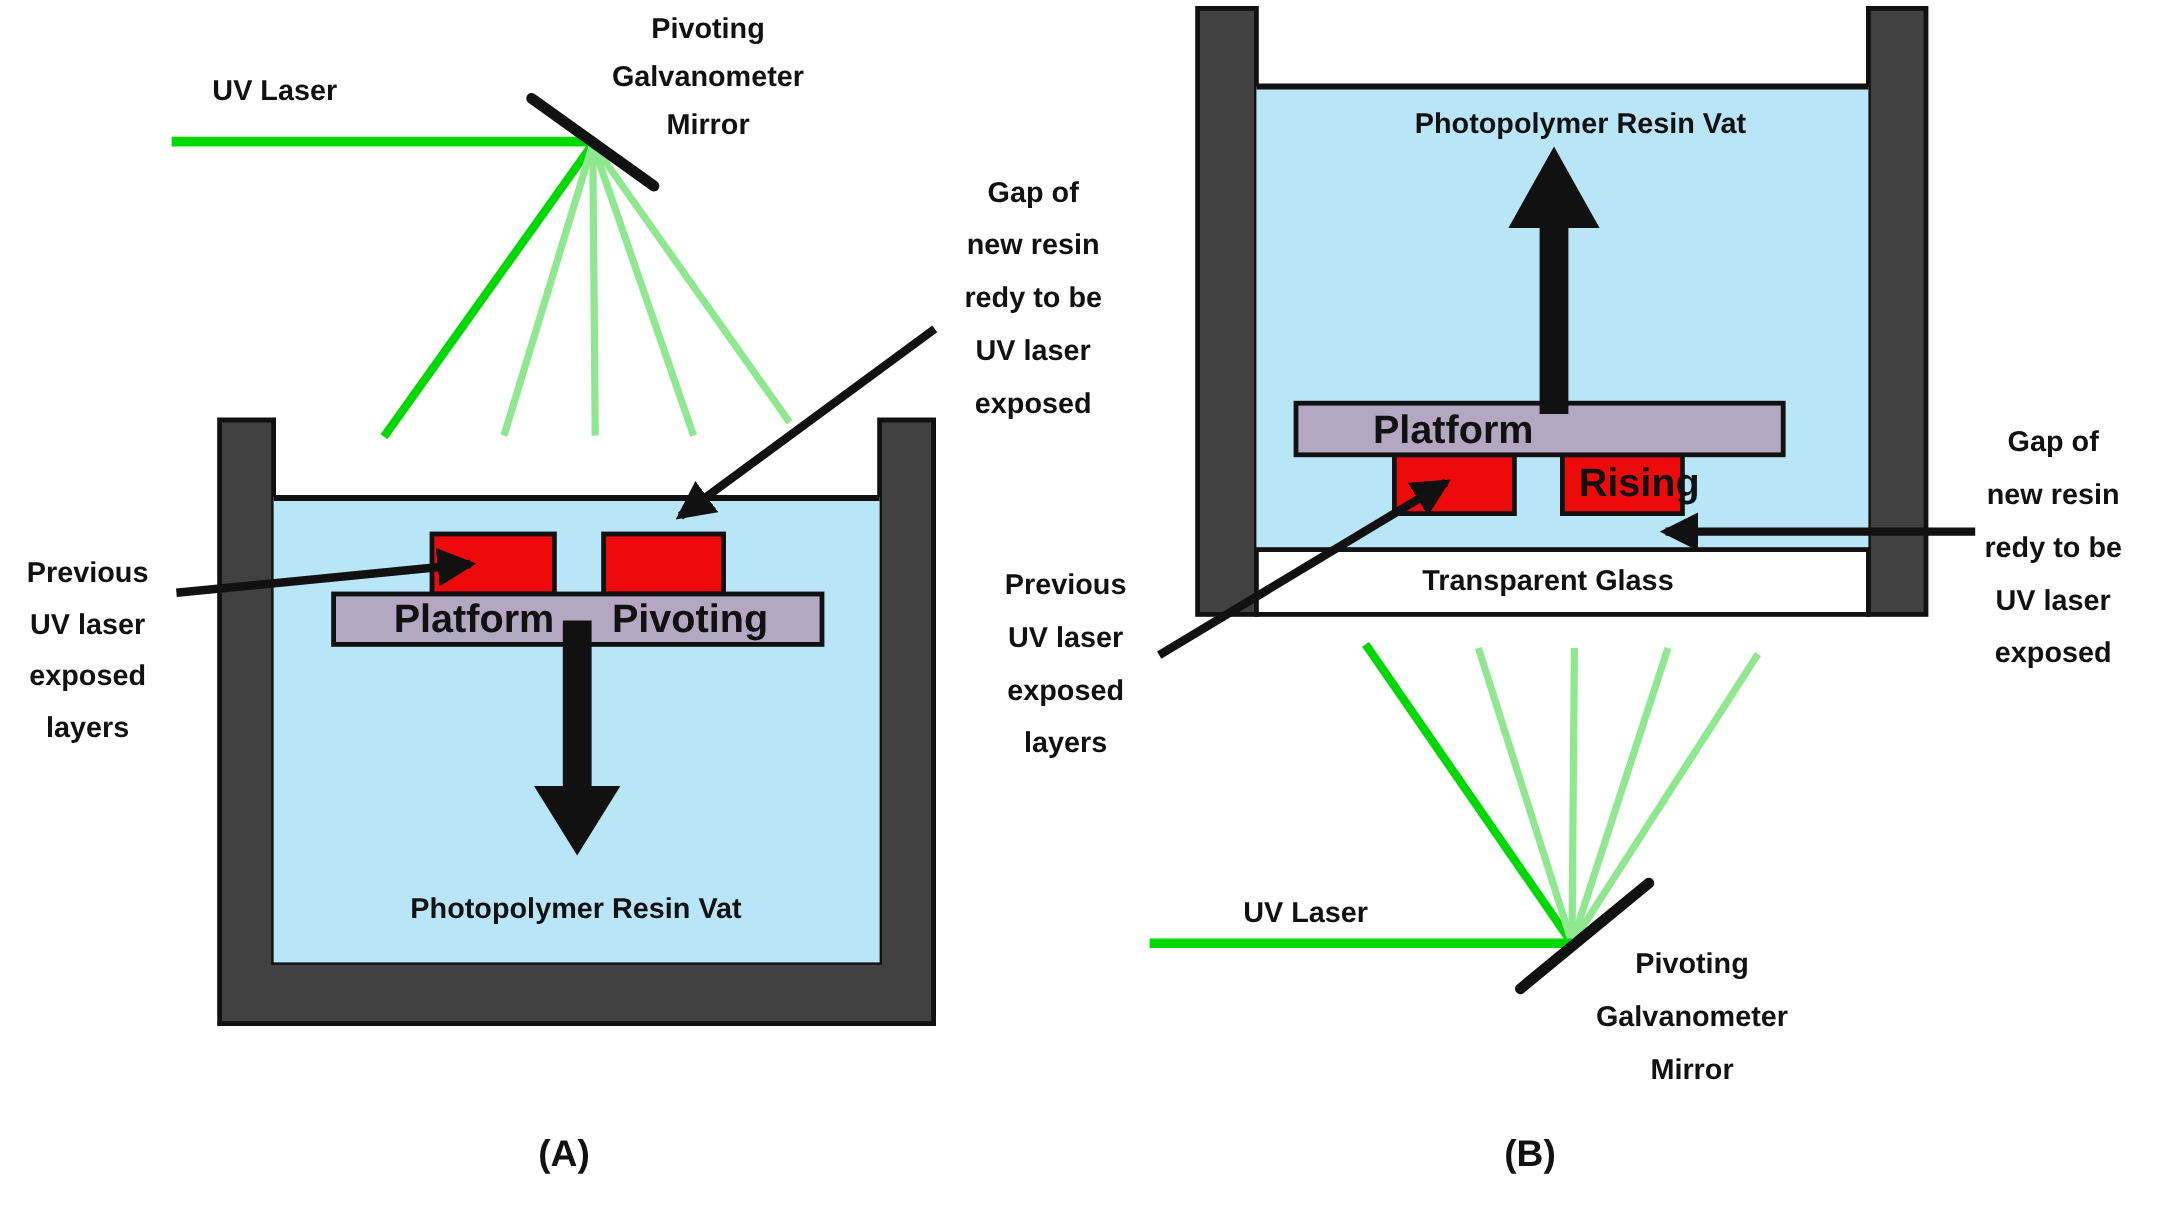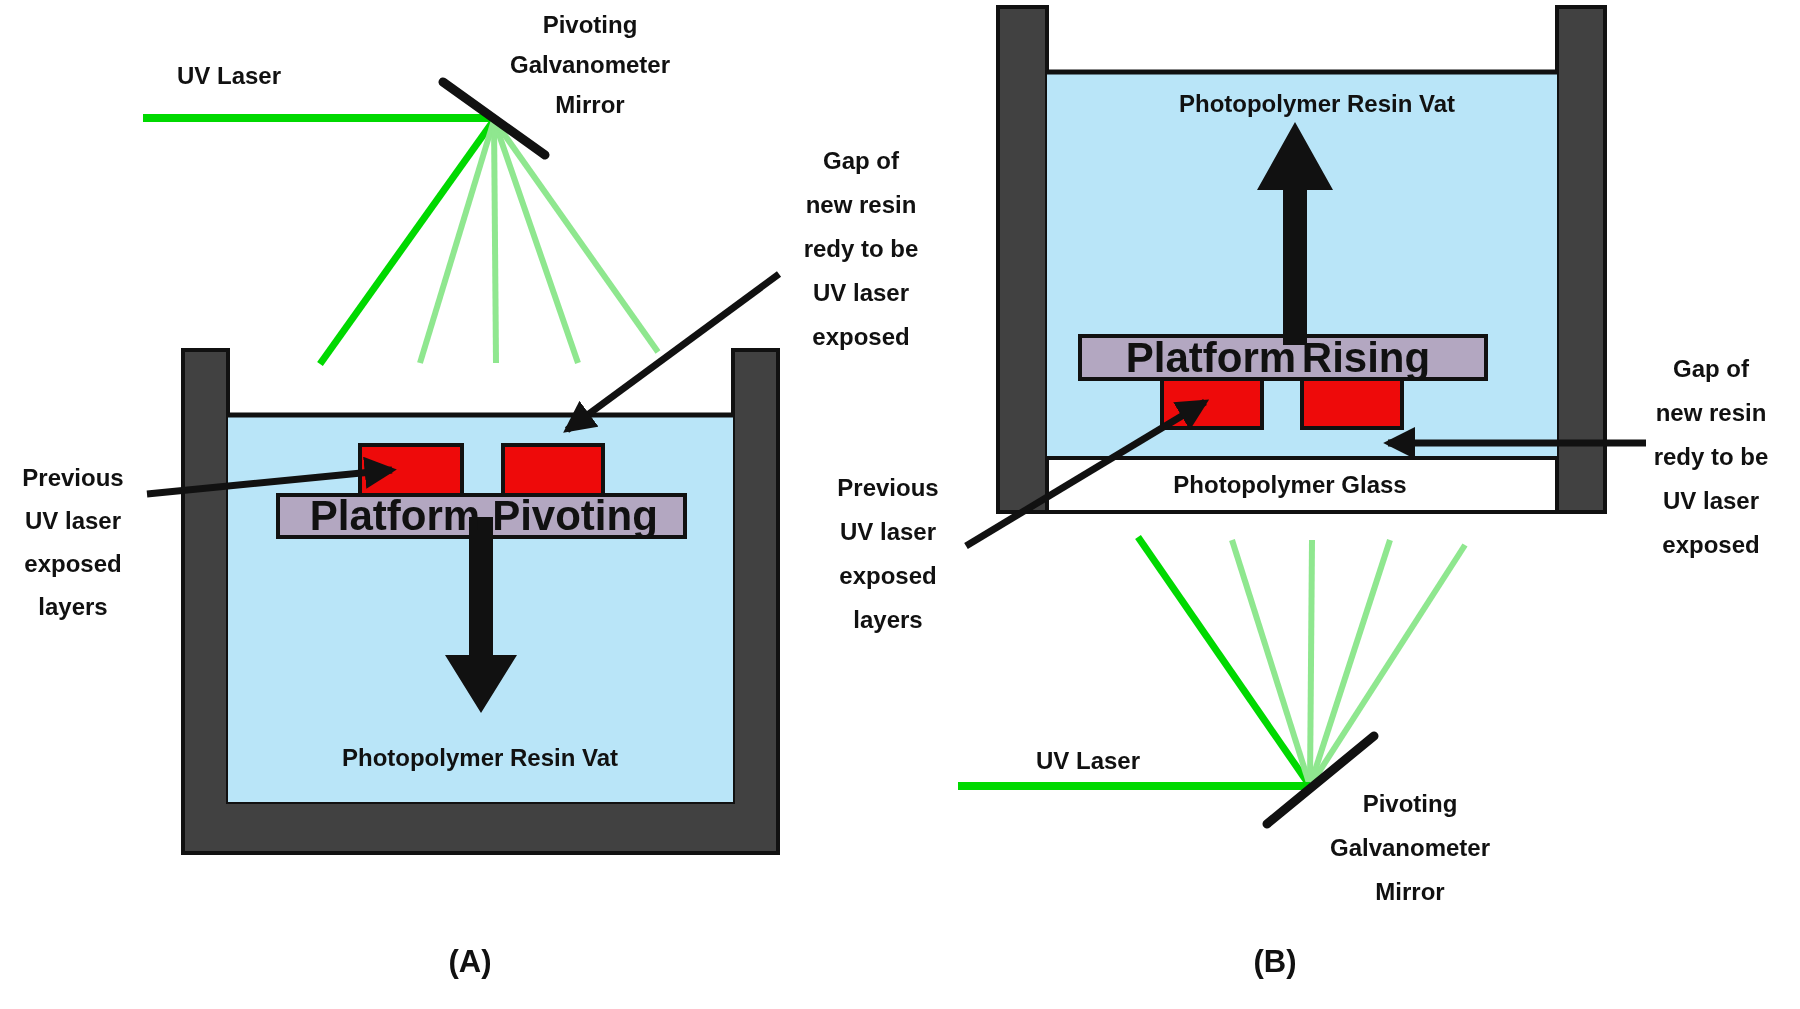--- a/index.html
+++ b/index.html
@@ -11,21 +11,21 @@
   svg.layer { position:absolute; left:0; top:0; width:1800px; height:1009px; }
   .lbl {
     position:absolute; transform:translate(-50%,-50%);
     text-align:center; font-size:24px; line-height:44px; white-space:nowrap;
   }
   .lh40 { line-height:40px; }
   .lh43 { line-height:43px; }
   .caption { font-size:31px; }
   .plat-word {
     position:absolute; top:50%; transform:translate(-50%,-50%);
-    font-size:42px; white-space:nowrap;
+    font-size:33px; white-space:nowrap;
   }
   .beam   { stroke:var(--laser);       stroke-width:8; fill:none; }
   .beam-f { stroke:var(--laser_faint); stroke-width:6; fill:none; }
   .beam-b { stroke:var(--laser);       stroke-width:7; fill:none; }
   .mirror { stroke:var(--ink); stroke-width:9; fill:none; stroke-linecap:round; }
   .ann    { stroke:var(--ink); stroke-width:7; fill:none; }
 </style>
 </head>
 <body>
 
@@ -113,23 +113,23 @@
   <div class="lbl" style="left:480px; top:758px;">Photopolymer Resin Vat</div>
   <div style="position:absolute; left:278px; top:495px; width:407px; height:42px;">
     <span class="plat-word" style="left:117px;">Platform</span>
     <span class="plat-word" style="left:297px;">Pivoting</span>
   </div>
   <div class="lbl caption" style="left:470px; top:962px;">(A)</div>
 
   <div class="lbl" style="left:1317px; top:104px;">Photopolymer Resin Vat</div>
   <div style="position:absolute; left:1080px; top:336px; width:406px; height:43px;">
     <span class="plat-word" style="left:131px;">Platform</span>
-    <span class="plat-word" style="left:286px;">Rising</span>
+    <span class="plat-word" style="left:286px;margin-top:44px;">Rising</span>
   </div>
-  <div class="lbl" style="left:1290px; top:485px;">Photopolymer Glass</div>
+  <div class="lbl" style="left:1290px; top:485px;">Transparent Glass</div>
   <div class="lbl" style="left:888px; top:554px;">
       <div>Previous</div>
       <div>UV laser</div>
       <div>exposed</div>
       <div>layers</div>
     </div>
   <div class="lbl" style="left:1711px; top:457px;">
       <div>Gap of</div>
       <div>new resin</div>
       <div>redy to be</div>

